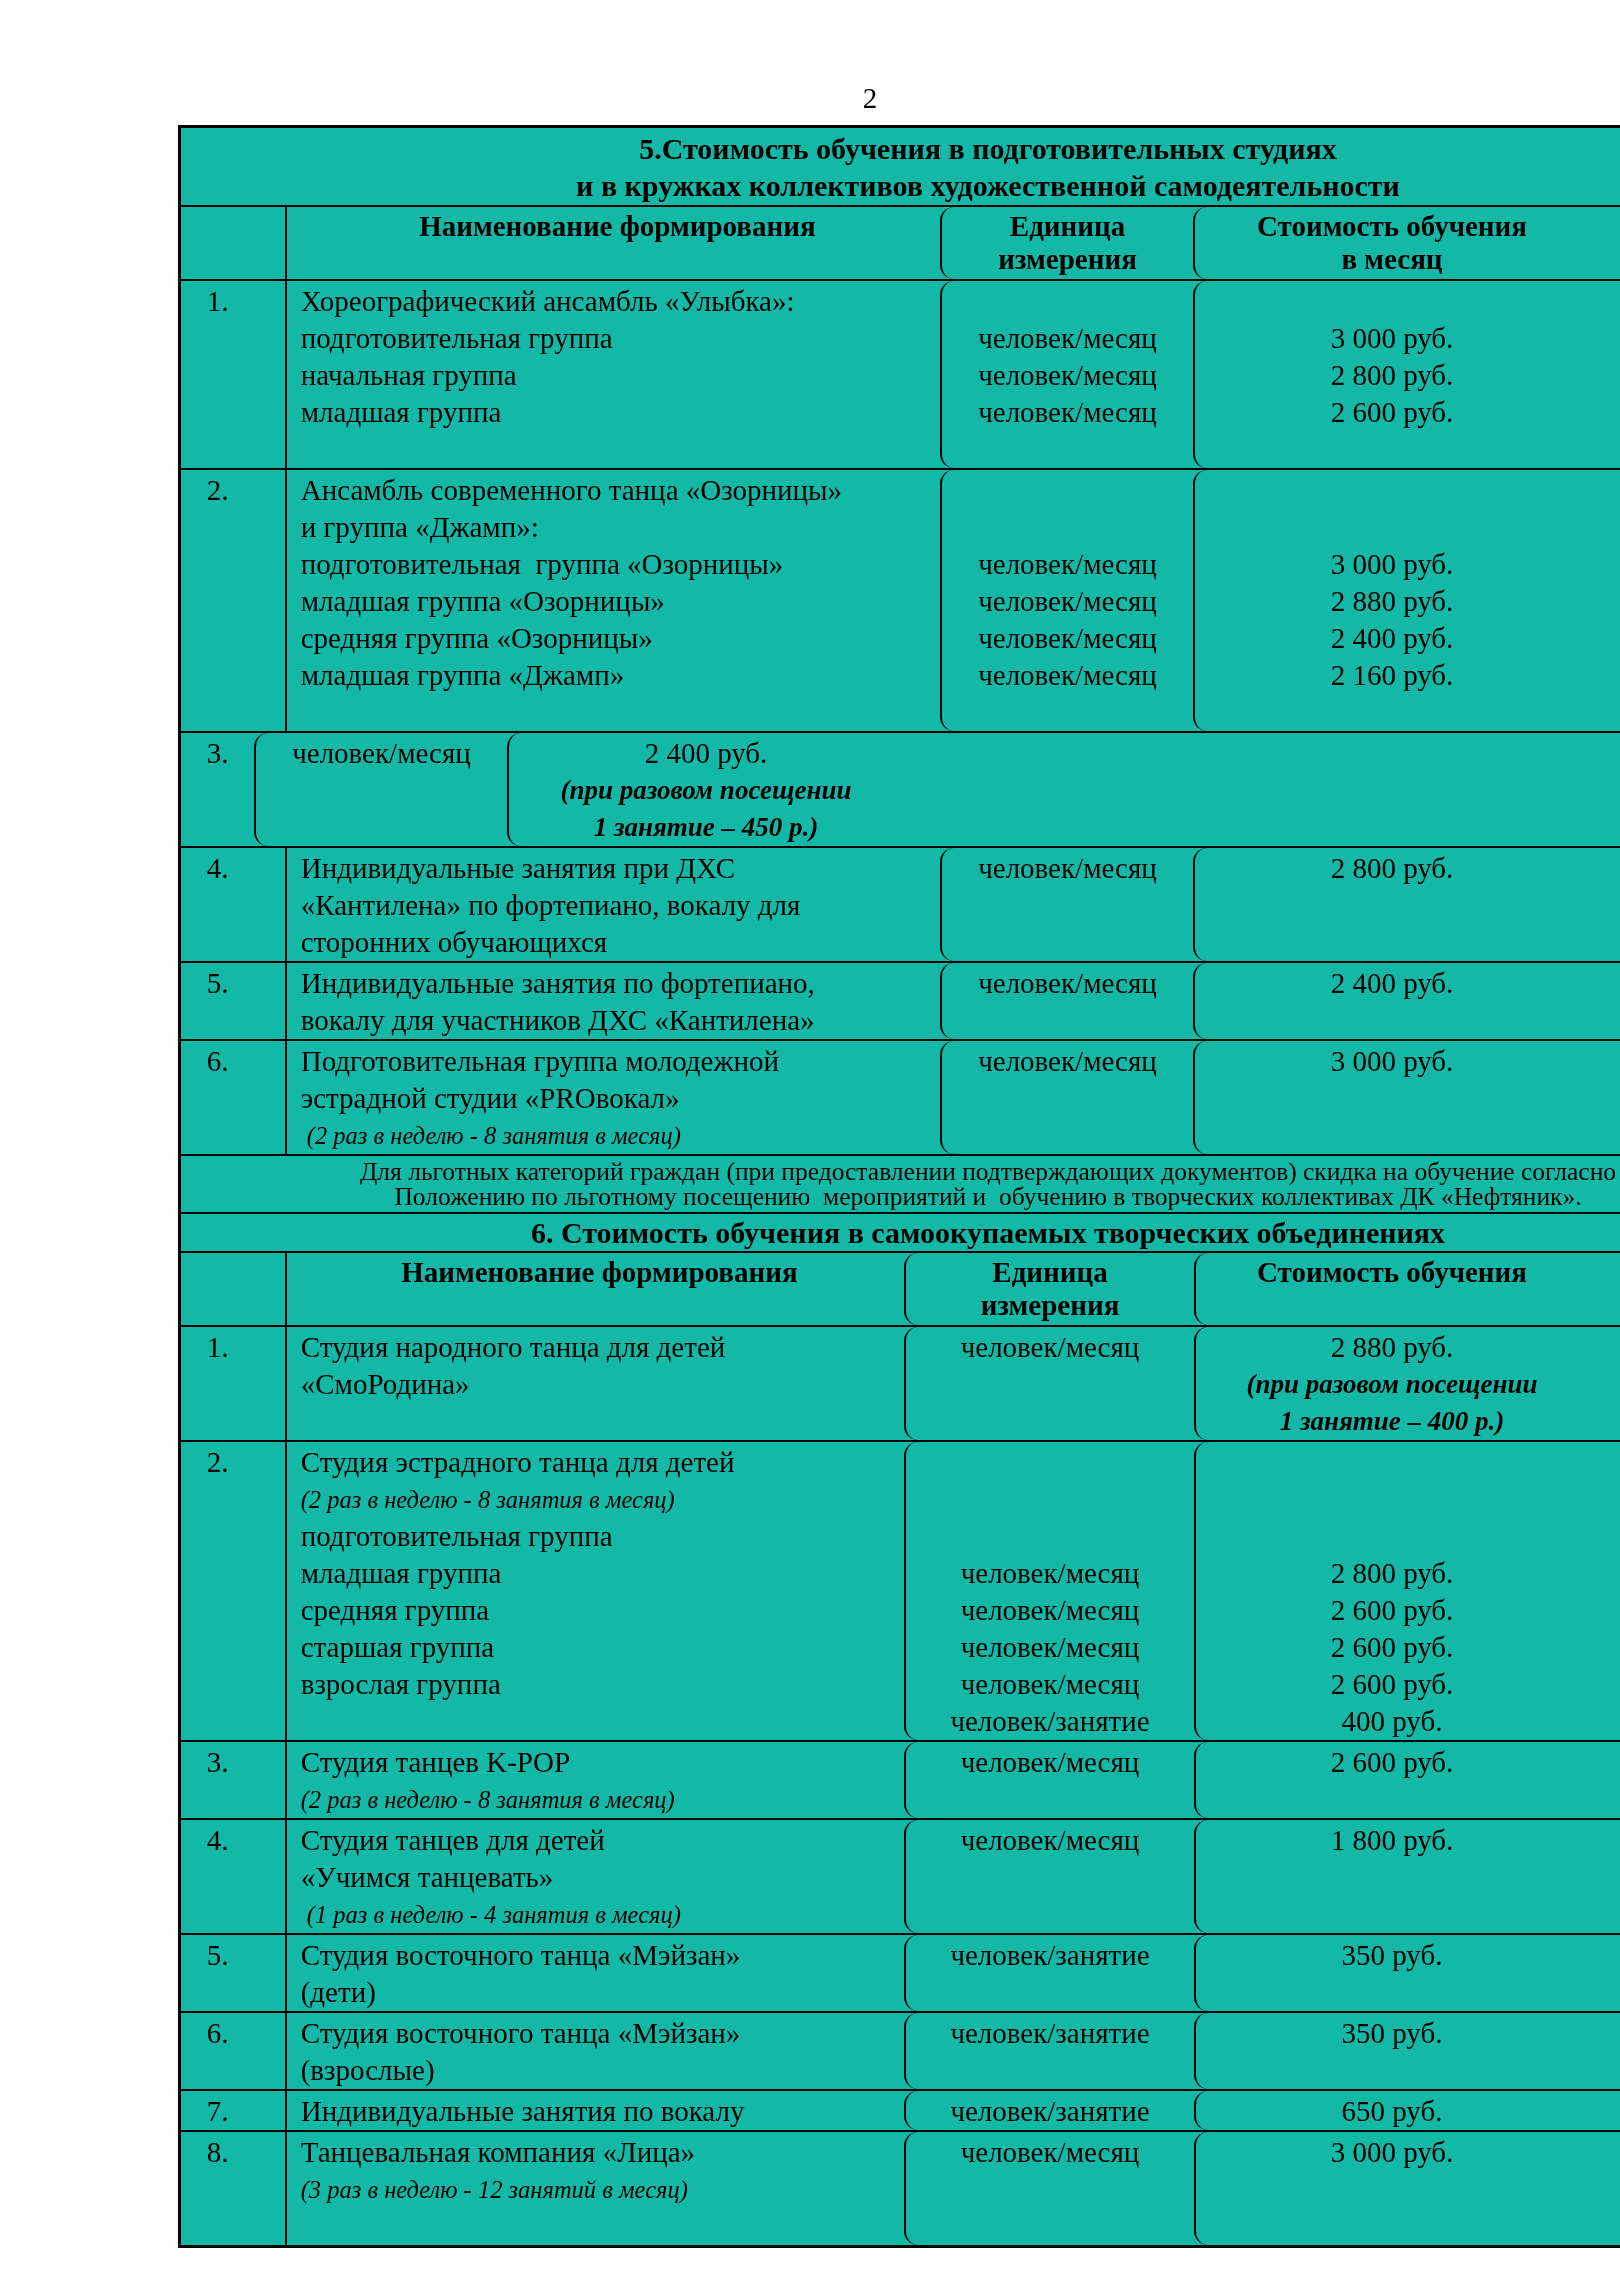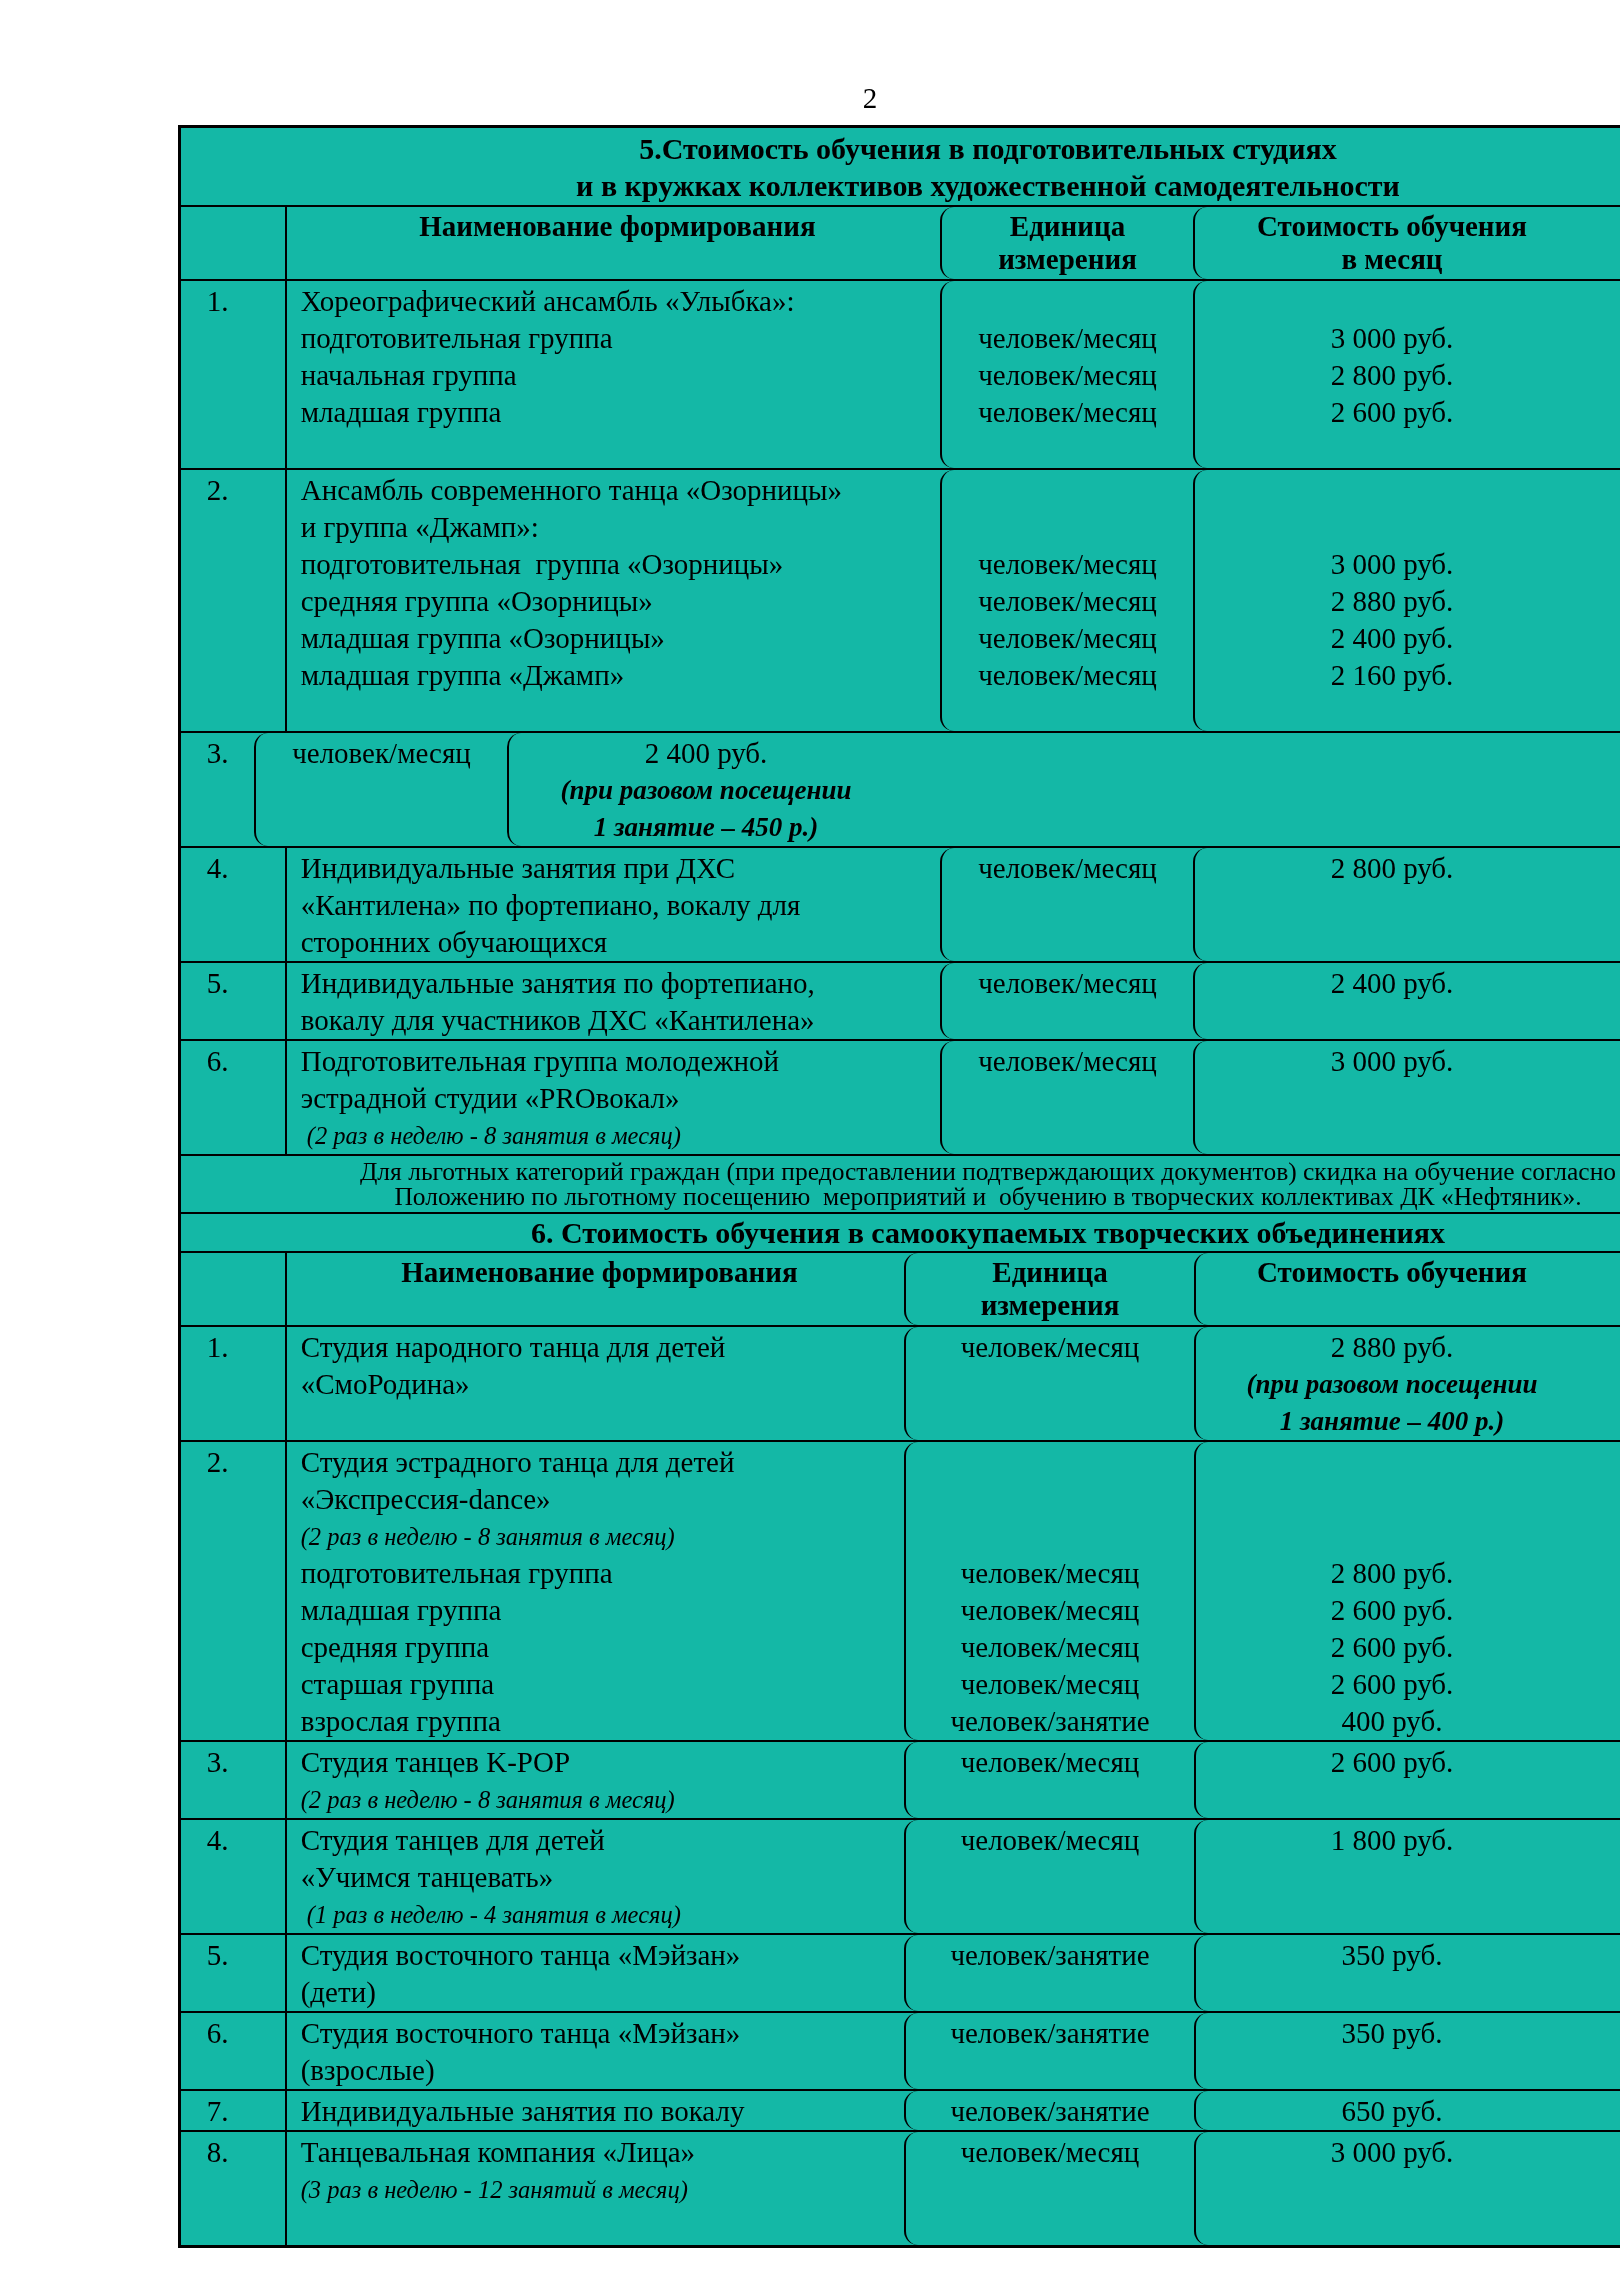--- a/index.html
+++ b/index.html
@@ -107,22 +107,22 @@
             <div class="line">2 600 руб.</div>
           </div>
         </div><div class="trow ta">
           <div class="cell num">
             <div class="line">2.</div>
           </div>
           <div class="cell name">
             <div class="line">Ансамбль современного танца «Озорницы»</div>
             <div class="line">и группа «Джамп»:</div>
             <div class="line">подготовительная  группа «Озорницы»</div>
+            <div class="line">младшая группа «Озорницы»</div>
             <div class="line">средняя группа «Озорницы»</div>
-            <div class="line">младшая группа «Озорницы»</div>
             <div class="line">младшая группа «Джамп»</div>
             <div class="line">&nbsp;</div>
           </div>
           <div class="cell unit">
             <div class="line">&nbsp;</div>
             <div class="line">&nbsp;</div>
             <div class="line">человек/месяц</div>
             <div class="line">человек/месяц</div>
             <div class="line">человек/месяц</div>
             <div class="line">человек/месяц</div>
@@ -235,21 +235,20 @@
             <div class="line">2 880 руб.</div>
             <div class="line bi">(при разовом посещении</div>
             <div class="line bi">1 занятие – 400 р.)</div>
           </div>
         </div><div class="trow tb">
           <div class="cell num">
             <div class="line">2.</div>
           </div>
           <div class="cell name">
             <div class="line">Студия эстрадного танца для детей</div>
-            <div class="line">«Экспрессия-dance»</div>
             <div class="line i">(2 раз в неделю - 8 занятия в месяц)</div>
             <div class="line">подготовительная группа</div>
             <div class="line">младшая группа</div>
             <div class="line">средняя группа</div>
             <div class="line">старшая группа</div>
             <div class="line">взрослая группа</div>
           </div>
           <div class="cell unit">
             <div class="line">&nbsp;</div>
             <div class="line">&nbsp;</div>

